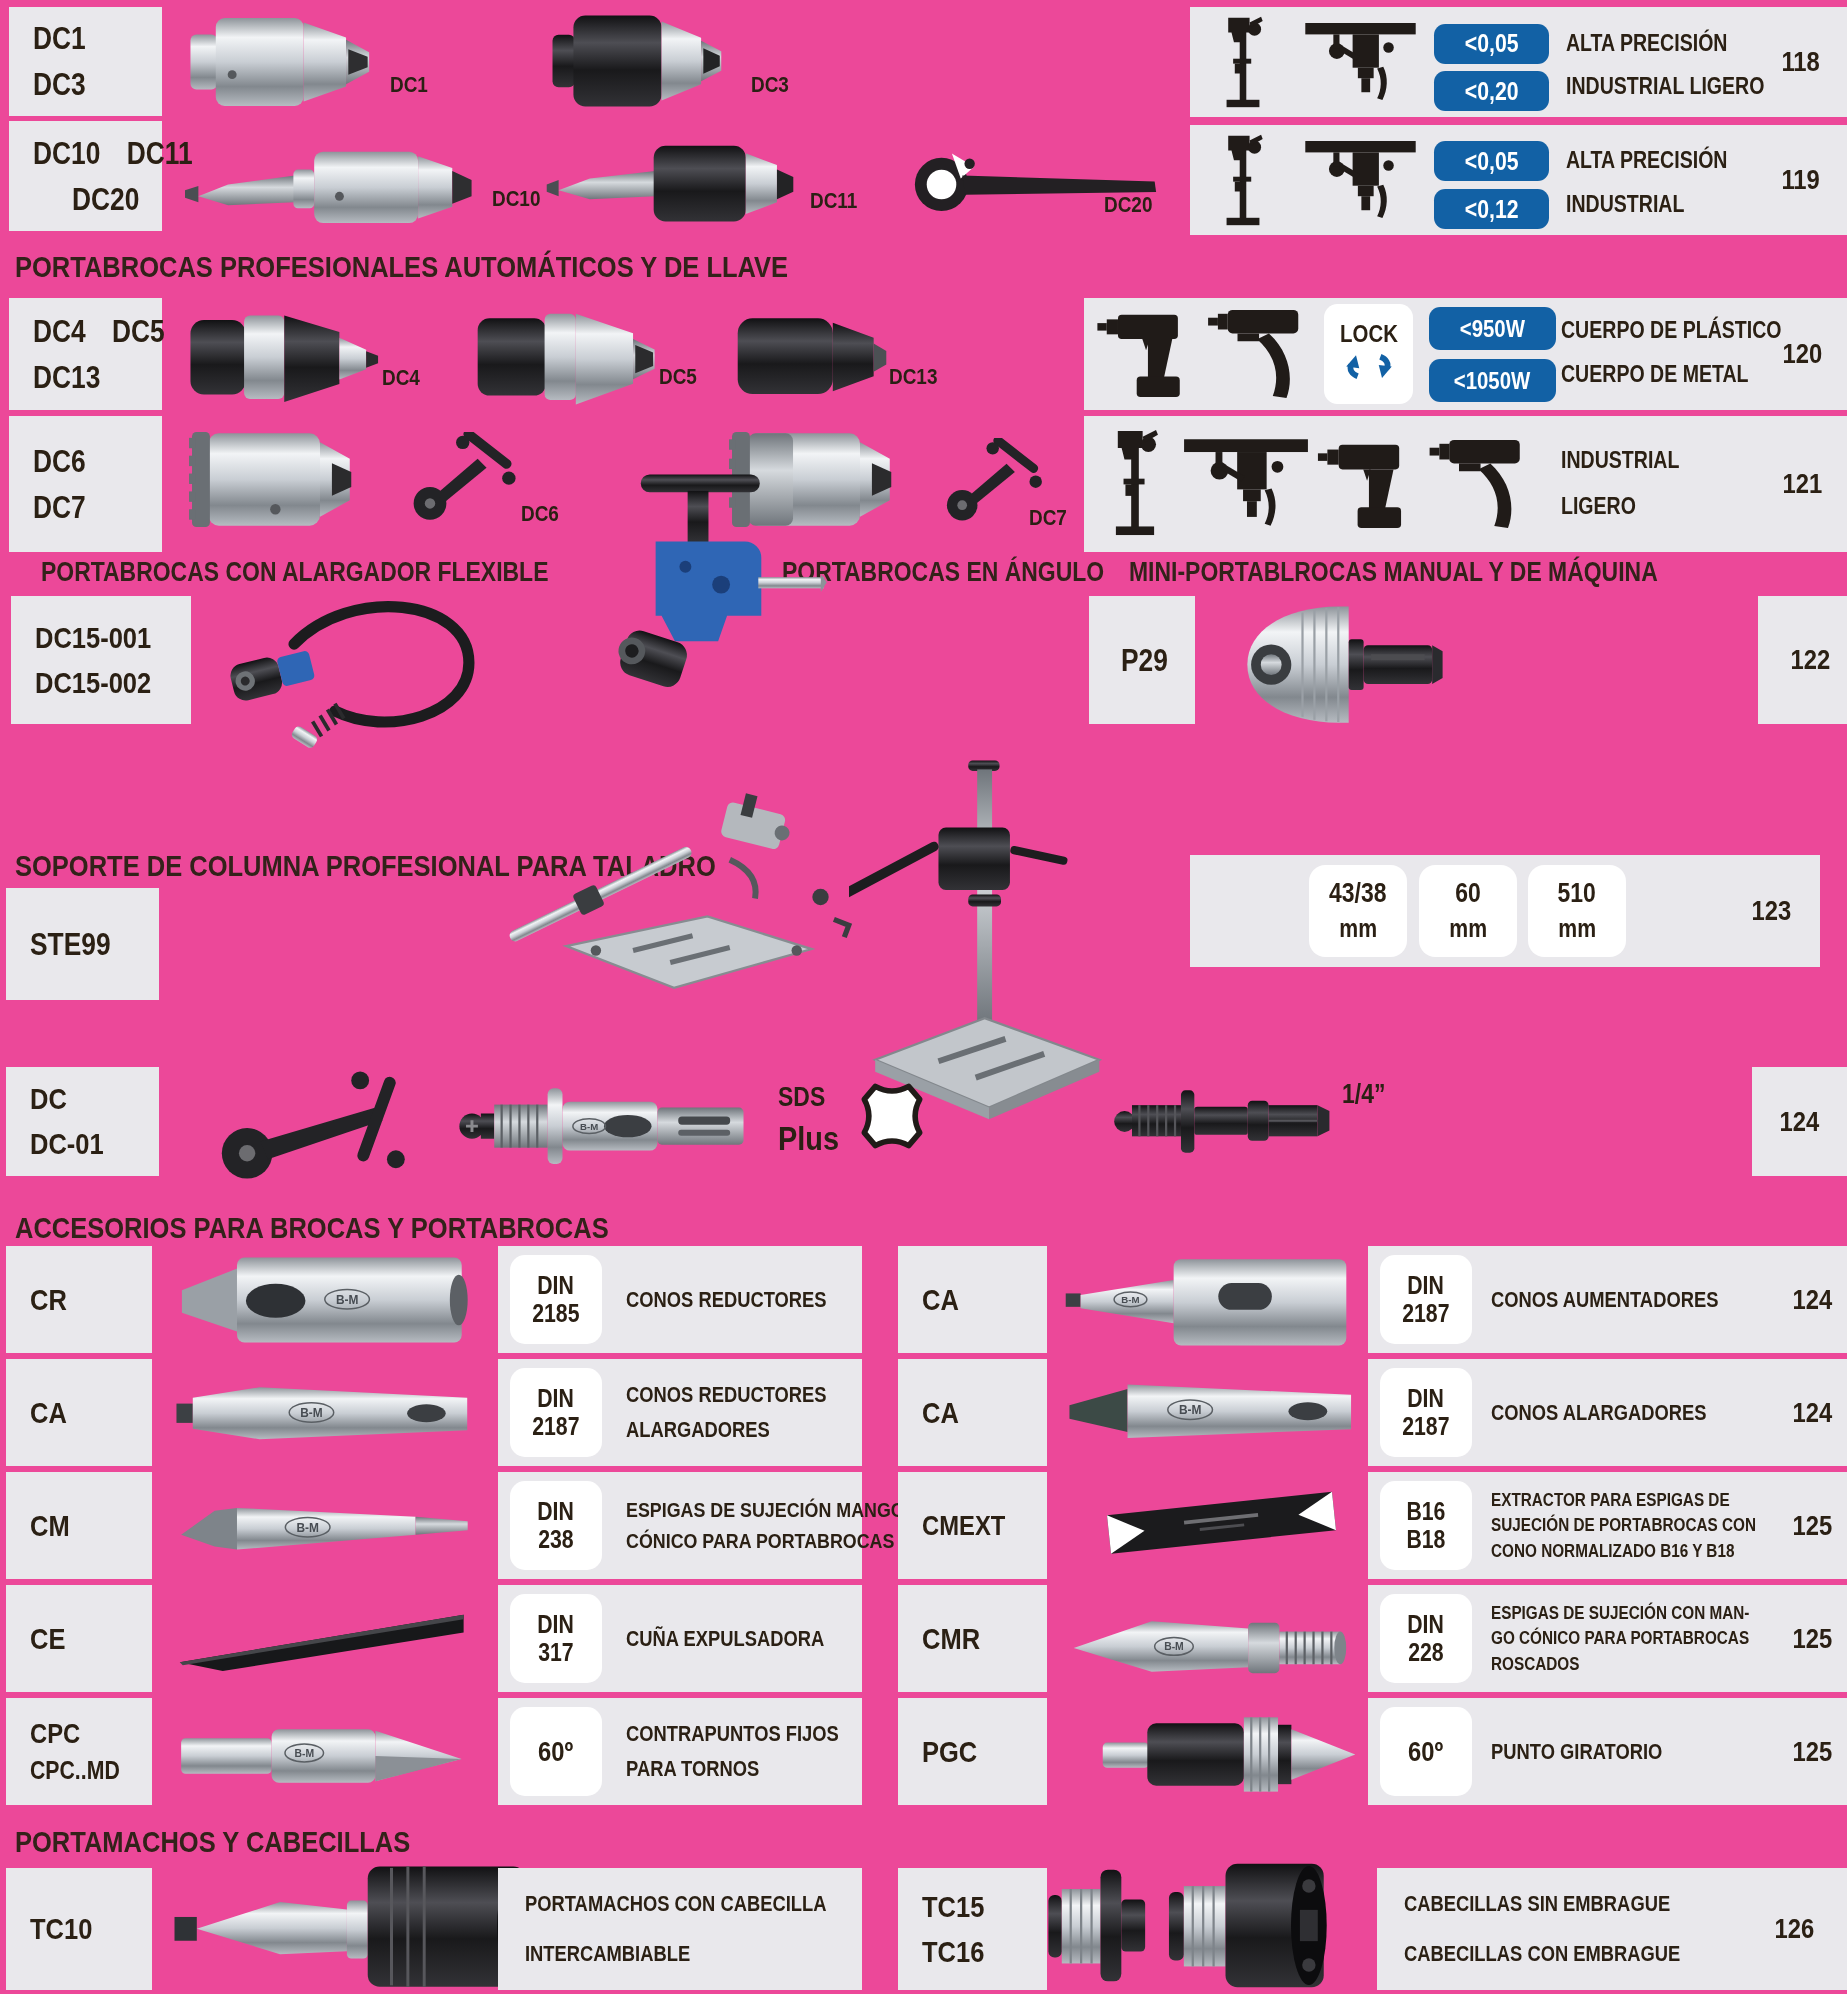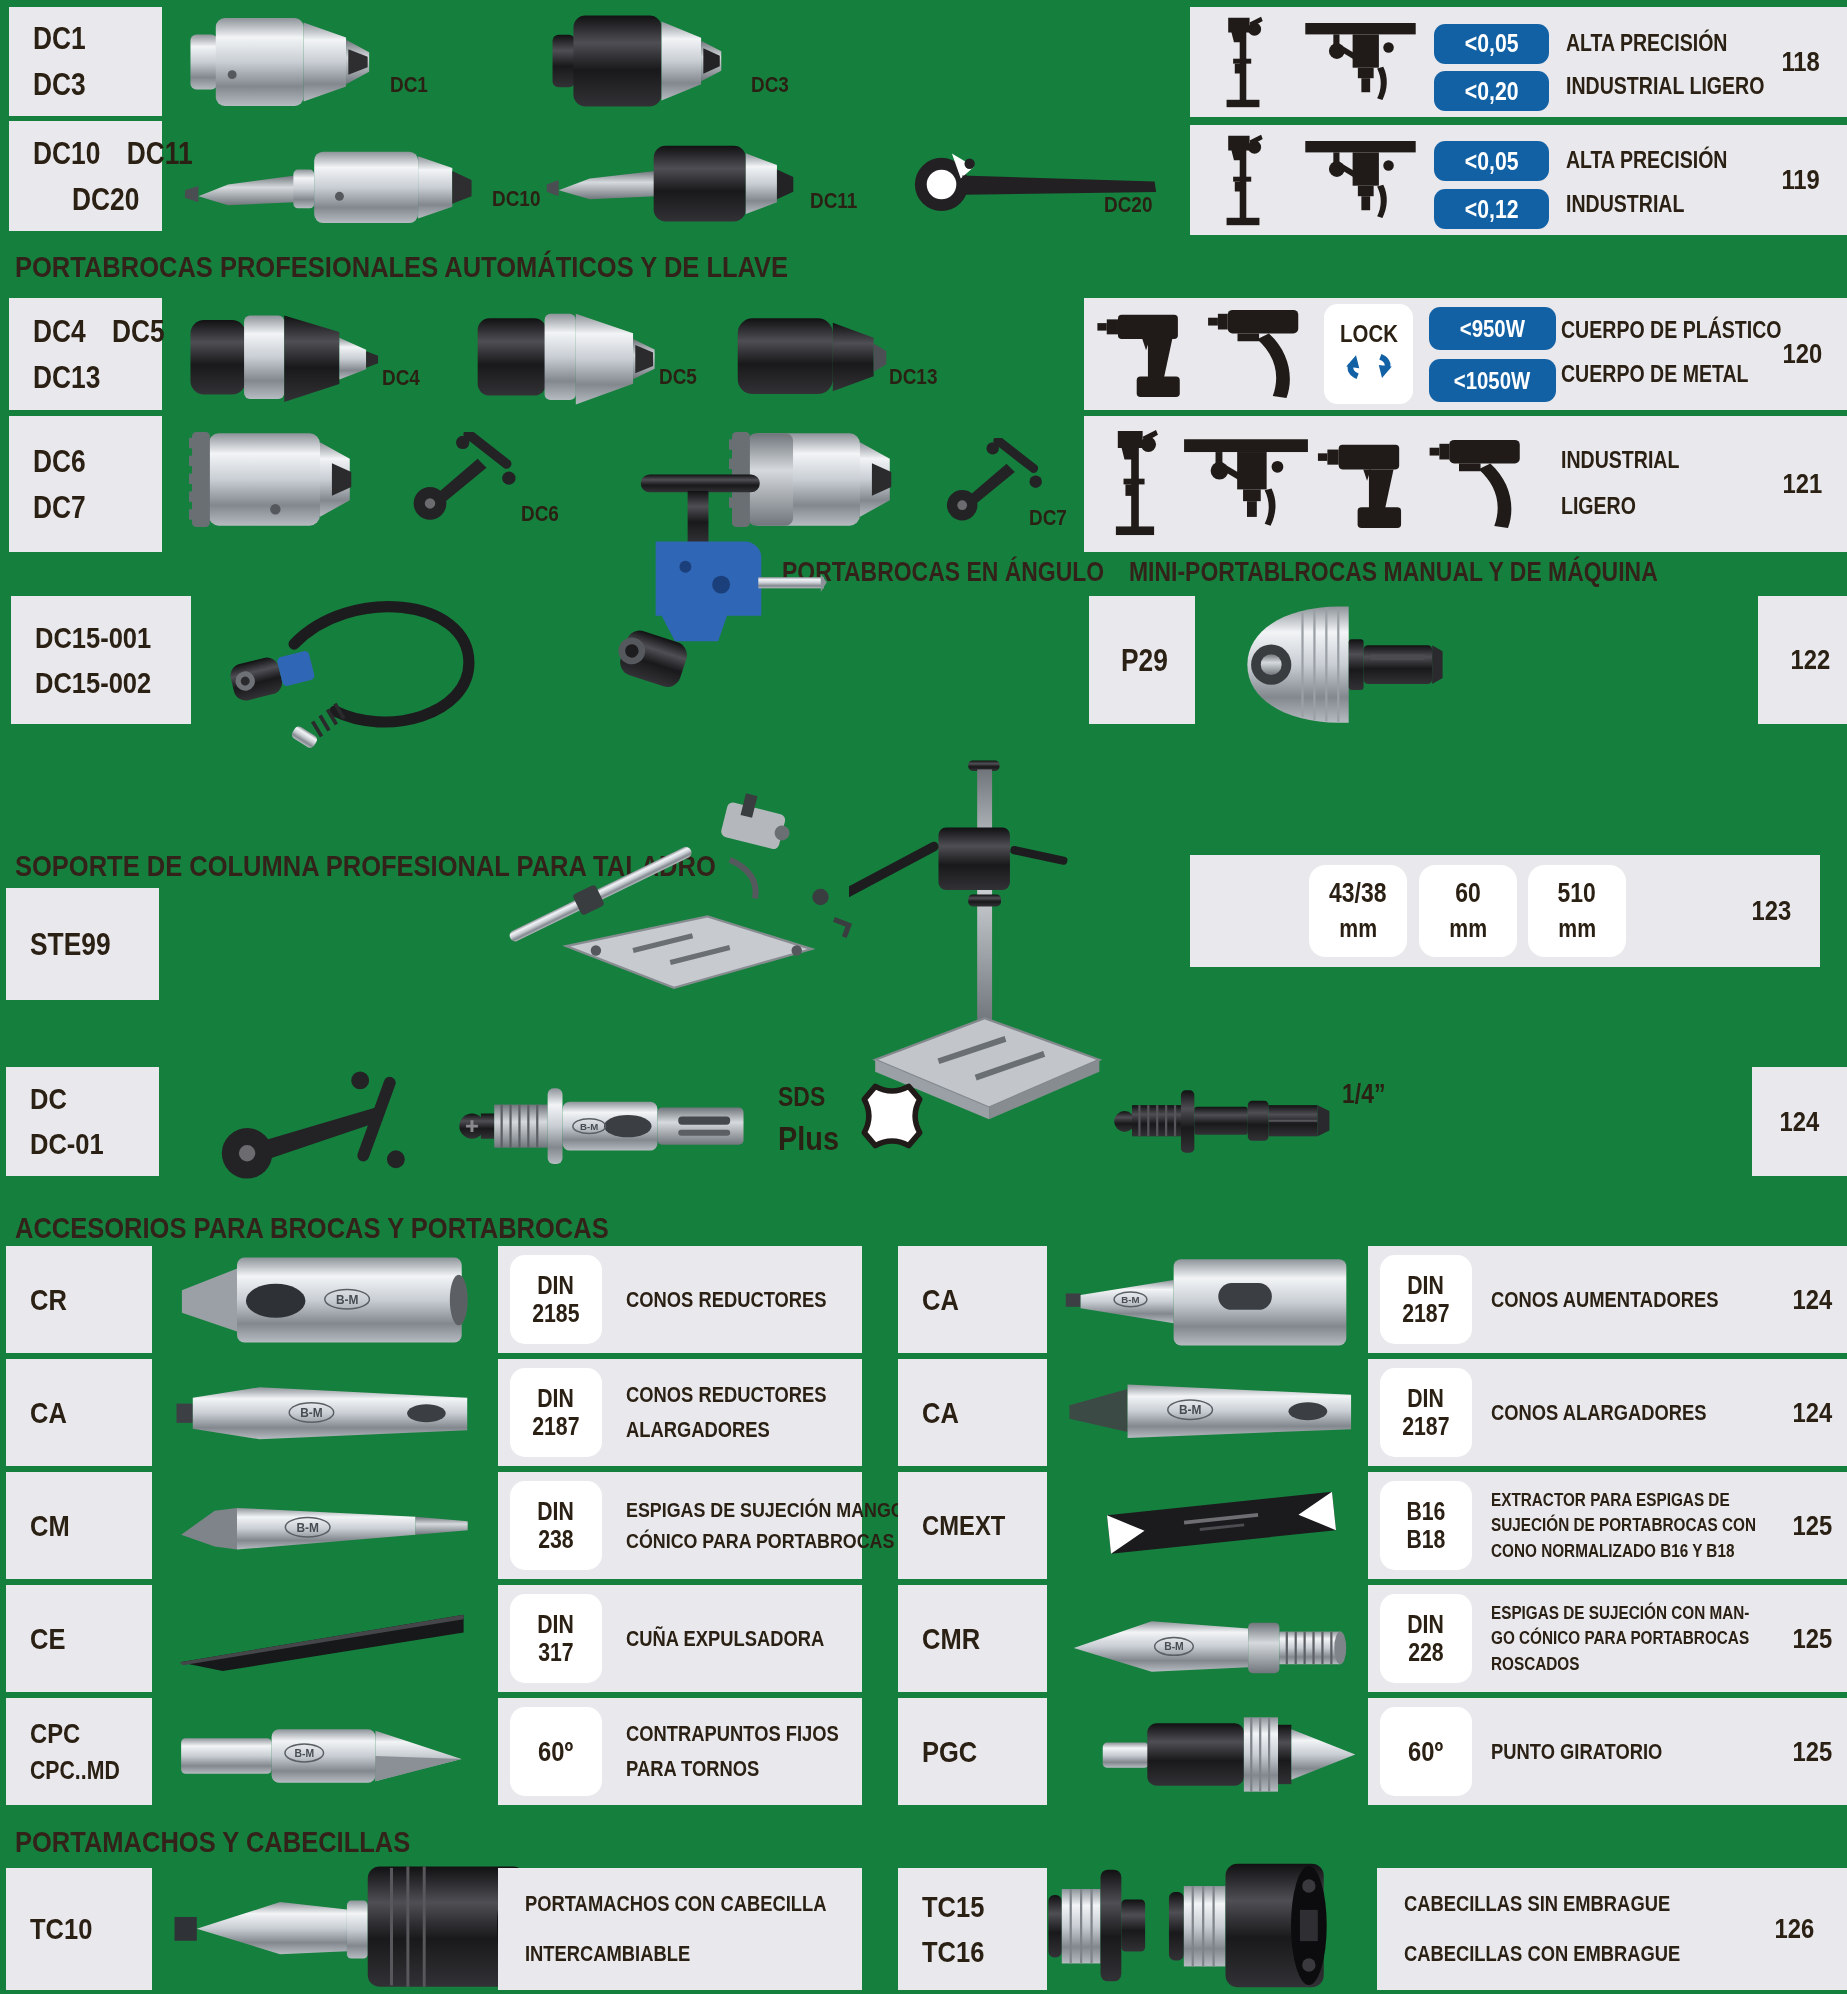--- a/index.html
+++ b/index.html
@@ -1,18 +1,18 @@
 <!DOCTYPE html>
 <html style="font-size:12px"><head>
 <meta charset="utf-8">
 <style>
   :root{ --gray:#e9e8ec; --blue:#1261a5; --ink:#2b2014; }
   *{box-sizing:border-box}
   body{margin:0;font-family:"Liberation Sans",sans-serif;color:var(--ink)}
-  #page{position:relative;width:1847px;height:1995px;background:#15803d;overflow:hidden}
+  #page{position:relative;width:1847px;height:1995px;background:#ec4899;overflow:hidden}
   .abs{position:absolute}
   .lbox{position:absolute;background:var(--gray);display:flex;flex-direction:column;justify-content:center;gap:15px;padding-left:24px;font-weight:bold;font-size:31px;line-height:1}
   .panel{position:absolute;background:var(--gray)}
   .bluebadge{position:absolute;background:var(--blue);color:#fff;border-radius:11.2px;display:flex;align-items:center;justify-content:center;font-weight:bold;font-size:25px}
   .wcard{position:absolute;background:#fff;border-radius:16.4px;display:flex;flex-direction:column;align-items:center;justify-content:center;font-weight:bold;font-size:27px;gap:4.5px}
   .t{position:absolute;font-weight:bold;white-space:nowrap}
   .cx{display:inline-block;transform:scaleX(.85);transform-origin:0 50%;white-space:nowrap}
   .cxc{display:inline-block;transform:scaleX(.85);transform-origin:50% 50%;white-space:nowrap}
   .h{position:absolute;font-weight:bold;font-size:30px;color:#33221a}
   .spec{position:absolute;background:var(--gray)}
@@ -300,20 +300,21 @@
         <use href="#i-cdl"></use>
       </svg>
     <svg class="abs" style="left:340px;top:18px" width="119" height="98" viewBox="0 0 160 132">
         <use href="#i-crd"></use>
       </svg>
     <span class="t" style="left:477px;top:31px;font-size:23px"><span class="cx">INDUSTRIAL</span></span>
     <span class="t" style="left:477px;top:77px;font-size:23px"><span class="cx">LIGERO</span></span>
     <span class="pg" style="right:22.3px"><span class="cxc">121</span></span>
   </div>
 
+  <span class="h" style="left:41px;top:557px;font-size:27px"><span class="cx">PORTABROCAS CON ALARGADOR FLEXIBLE</span></span>
   <span class="h" style="left:782px;top:557px;font-size:27px"><span class="cx">PORTABROCAS EN ÁNGULO</span></span>
   <span class="h" style="left:1129px;top:557px;font-size:27px"><span class="cx">MINI-PORTABLROCAS MANUAL Y DE MÁQUINA</span></span>
 
   <div class="lbox" style="left:11.2px;top:596px;width:180px;height:128px;font-size:30px">
     <div><span class="cx">DC15-001</span></div>
     <div><span class="cx">DC15-002</span></div>
   </div>
   <svg class="abs" style="left:223px;top:592px" width="276" height="160" viewBox="0 0 370 215">
     <path d="M95 70 C 170 -8, 330 8, 330 95 C 330 165, 220 195, 150 160" stroke="#1c1c1e" stroke-width="15" fill="none" stroke-linecap="round"></path>
     <g transform="rotate(-14 60 110)">

